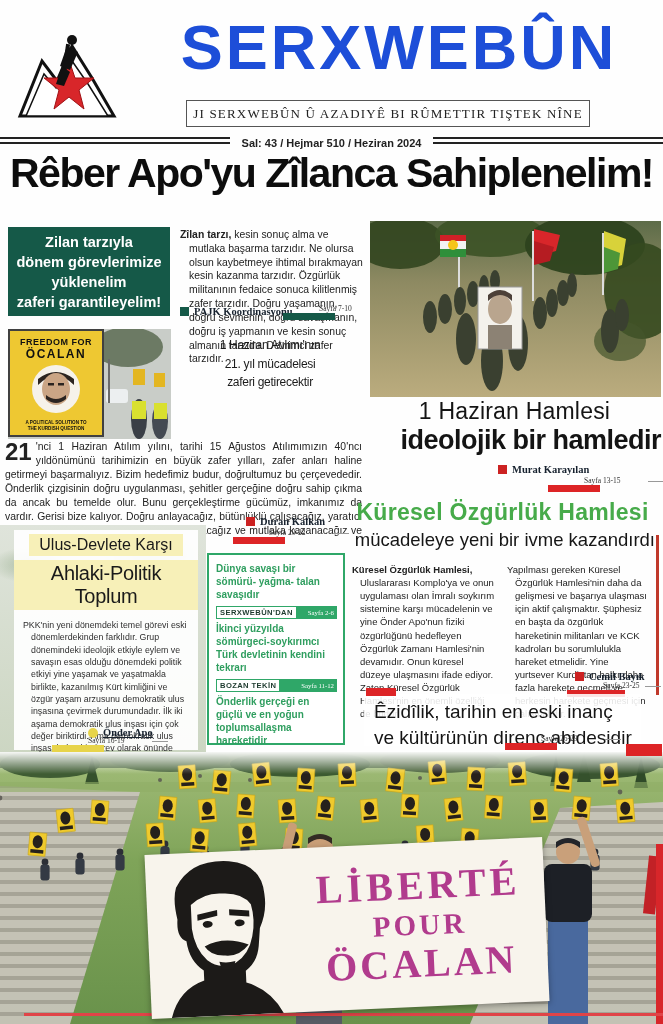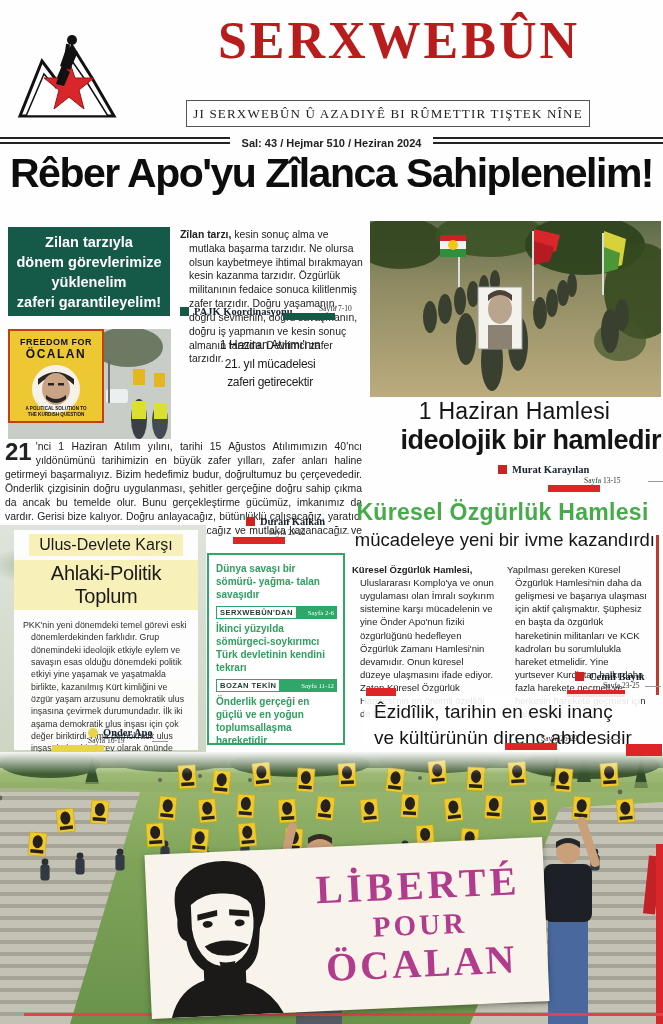--- a/index.html
+++ b/index.html
@@ -8,22 +8,22 @@
     position:relative; width:663px; height:1024px; margin:0 auto;
     background:#fefefe; overflow:hidden;
     font-family:"Liberation Sans", sans-serif; color:#111;
   }
   .prelines { white-space:pre-line; }
 
   
   #logo { position:absolute; left:12px; top:26px; width:110px; height:98px; }
   #title {
     position:absolute; left:138px; top:14px; width:522px; text-align:center;
-    font-family:Liberation Serif, serif; font-weight:bold; font-size:52px;
-    letter-spacing:3px; color:#b91c1c; line-height:1.05;
+    font-family:Liberation Sans, sans-serif; font-weight:bold; font-size:63px;
+    letter-spacing:3px; color:#1d4ed8; line-height:1.05;
   }
   #motto-box {
     position:absolute; left:186px; top:100px; width:404px; height:27px;
     border:1px solid #555; display:flex; align-items:center; justify-content:center;
     font-family:"Liberation Serif", serif; font-size:13px; letter-spacing:1.2px; color:#222;
   }
   #rules { position:absolute; left:0; top:137px; width:663px; height:7px;
     border-top:2px solid #222; border-bottom:2px solid #222; }
   #dateline {
     position:absolute; left:0; top:133px; width:663px; text-align:center; z-index:2;
@@ -58,21 +58,21 @@
   .pageref .pr-label { position:absolute; left:36px; top:-1px;
     font-family:"Liberation Serif", serif; font-size:7.5px; color:#333; }
   .pageref .pr-dash { position:absolute; right:0; top:4px; width:16px; border-top:1px solid #999; }
   .pr-teal .pr-bar { background:#155948; }
   .pr-red .pr-bar { background:#dd2426; }
   .pr-yellow .pr-bar { background:#e7d44a; }
 
   
   #photo-guerrilla { position:absolute; left:370px; top:221px; width:291px; height:176px; }
   #photo-poster { position:absolute; left:8px; top:329px; width:163px; height:110px; background:#c7cac6; overflow:hidden; }
-  #poster-yellow { position:absolute; left:0; top:0; width:96px; height:94px; background:#eec832; border:2px solid #c2410c; }
+  #poster-yellow { position:absolute; left:0; top:0; width:96px; height:108px; background:#eec832; border:2px solid #404040; }
   #poster-yellow .ptxt1 { margin-top:6px; text-align:center; font-weight:bold; font-size:9px; letter-spacing:0.5px; color:#111; }
   #poster-yellow .ptxt2 { text-align:center; font-weight:bold; font-size:12px; letter-spacing:1.5px; color:#111; }
   #poster-yellow .ptxt3 { position:absolute; bottom:10px; left:0; right:0; text-align:center; font-weight:bold; font-size:4.6px; color:#111; }
   #poster-yellow .ptxt4 { position:absolute; bottom:4px; left:0; right:0; text-align:center; font-weight:bold; font-size:4.6px; color:#111; }
 
   
   #atilim-headline {
     position:absolute; left:176px; top:336px; width:188px; text-align:center;
     font-size:12px; line-height:1.55; font-weight:500; color:#1b1b1b; letter-spacing:-0.3px;
   }

